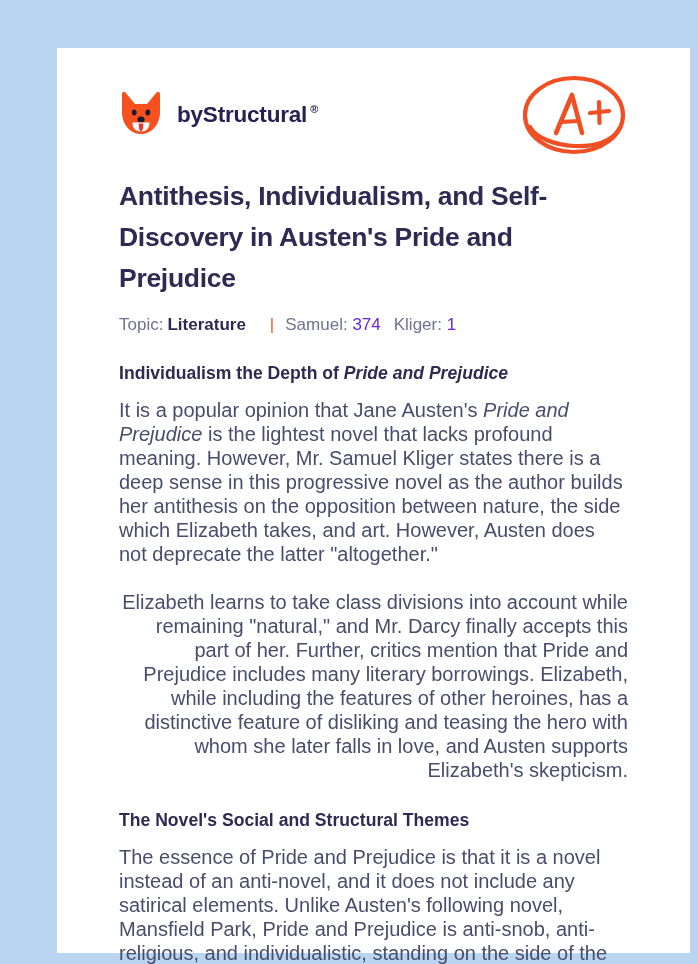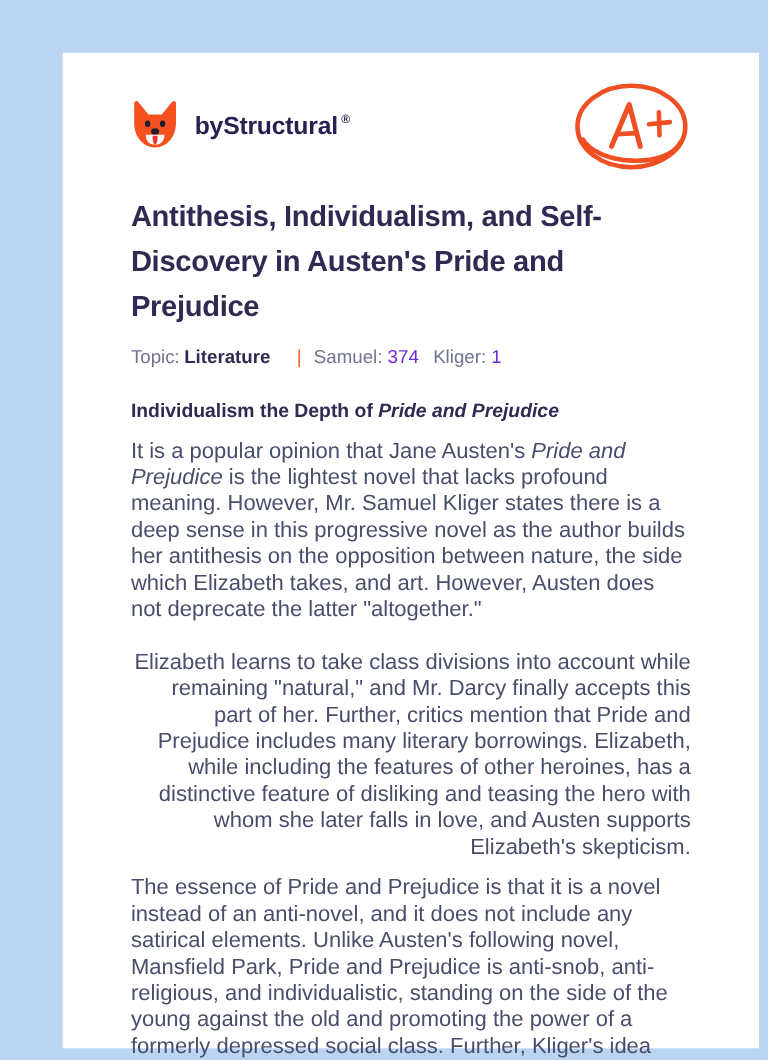--- a/index.html
+++ b/index.html
@@ -187,19 +187,22 @@
     </h2>
 
     <p class="body-para">
       <span>It is a popular opinion that Jane Austen's </span><em>Pride and Prejudice</em><span> is the lightest novel that lacks profound meaning. However, Mr. Samuel Kliger states there is a deep sense in this progressive novel as the author builds her antithesis on the opposition between nature, the side which Elizabeth takes, and art. However, Austen does not deprecate the latter "altogether."</span>
     </p>
 
     <p class="body-para para-gap">
       <span>Elizabeth learns to take class divisions into account while remaining "natural," and Mr. Darcy finally accepts this part of her. Further, critics mention that Pride and Prejudice includes many literary borrowings. Elizabeth, while including the features of other heroines, has a distinctive feature of disliking and teasing the hero with whom she later falls in love, and Austen supports Elizabeth's skepticism.</span>
     </p>
 
+    <h2 class="section-heading">
+      <span>The Novel's Social and Structural Themes</span>
+    </h2>
 
     <p class="body-para">
       <span>The essence of Pride and Prejudice is that it is a novel instead of an anti-novel, and it does not include any satirical elements. Unlike Austen's following novel, Mansfield Park, Pride and Prejudice is anti-snob, anti-religious, and individualistic, standing on the side of the young against the old and promoting the power of a formerly depressed social class. Further, Kliger's idea about the opposition between art and nature being at the</span>
     </p>
 
   </div>
 </div>
 
 </body></html>

